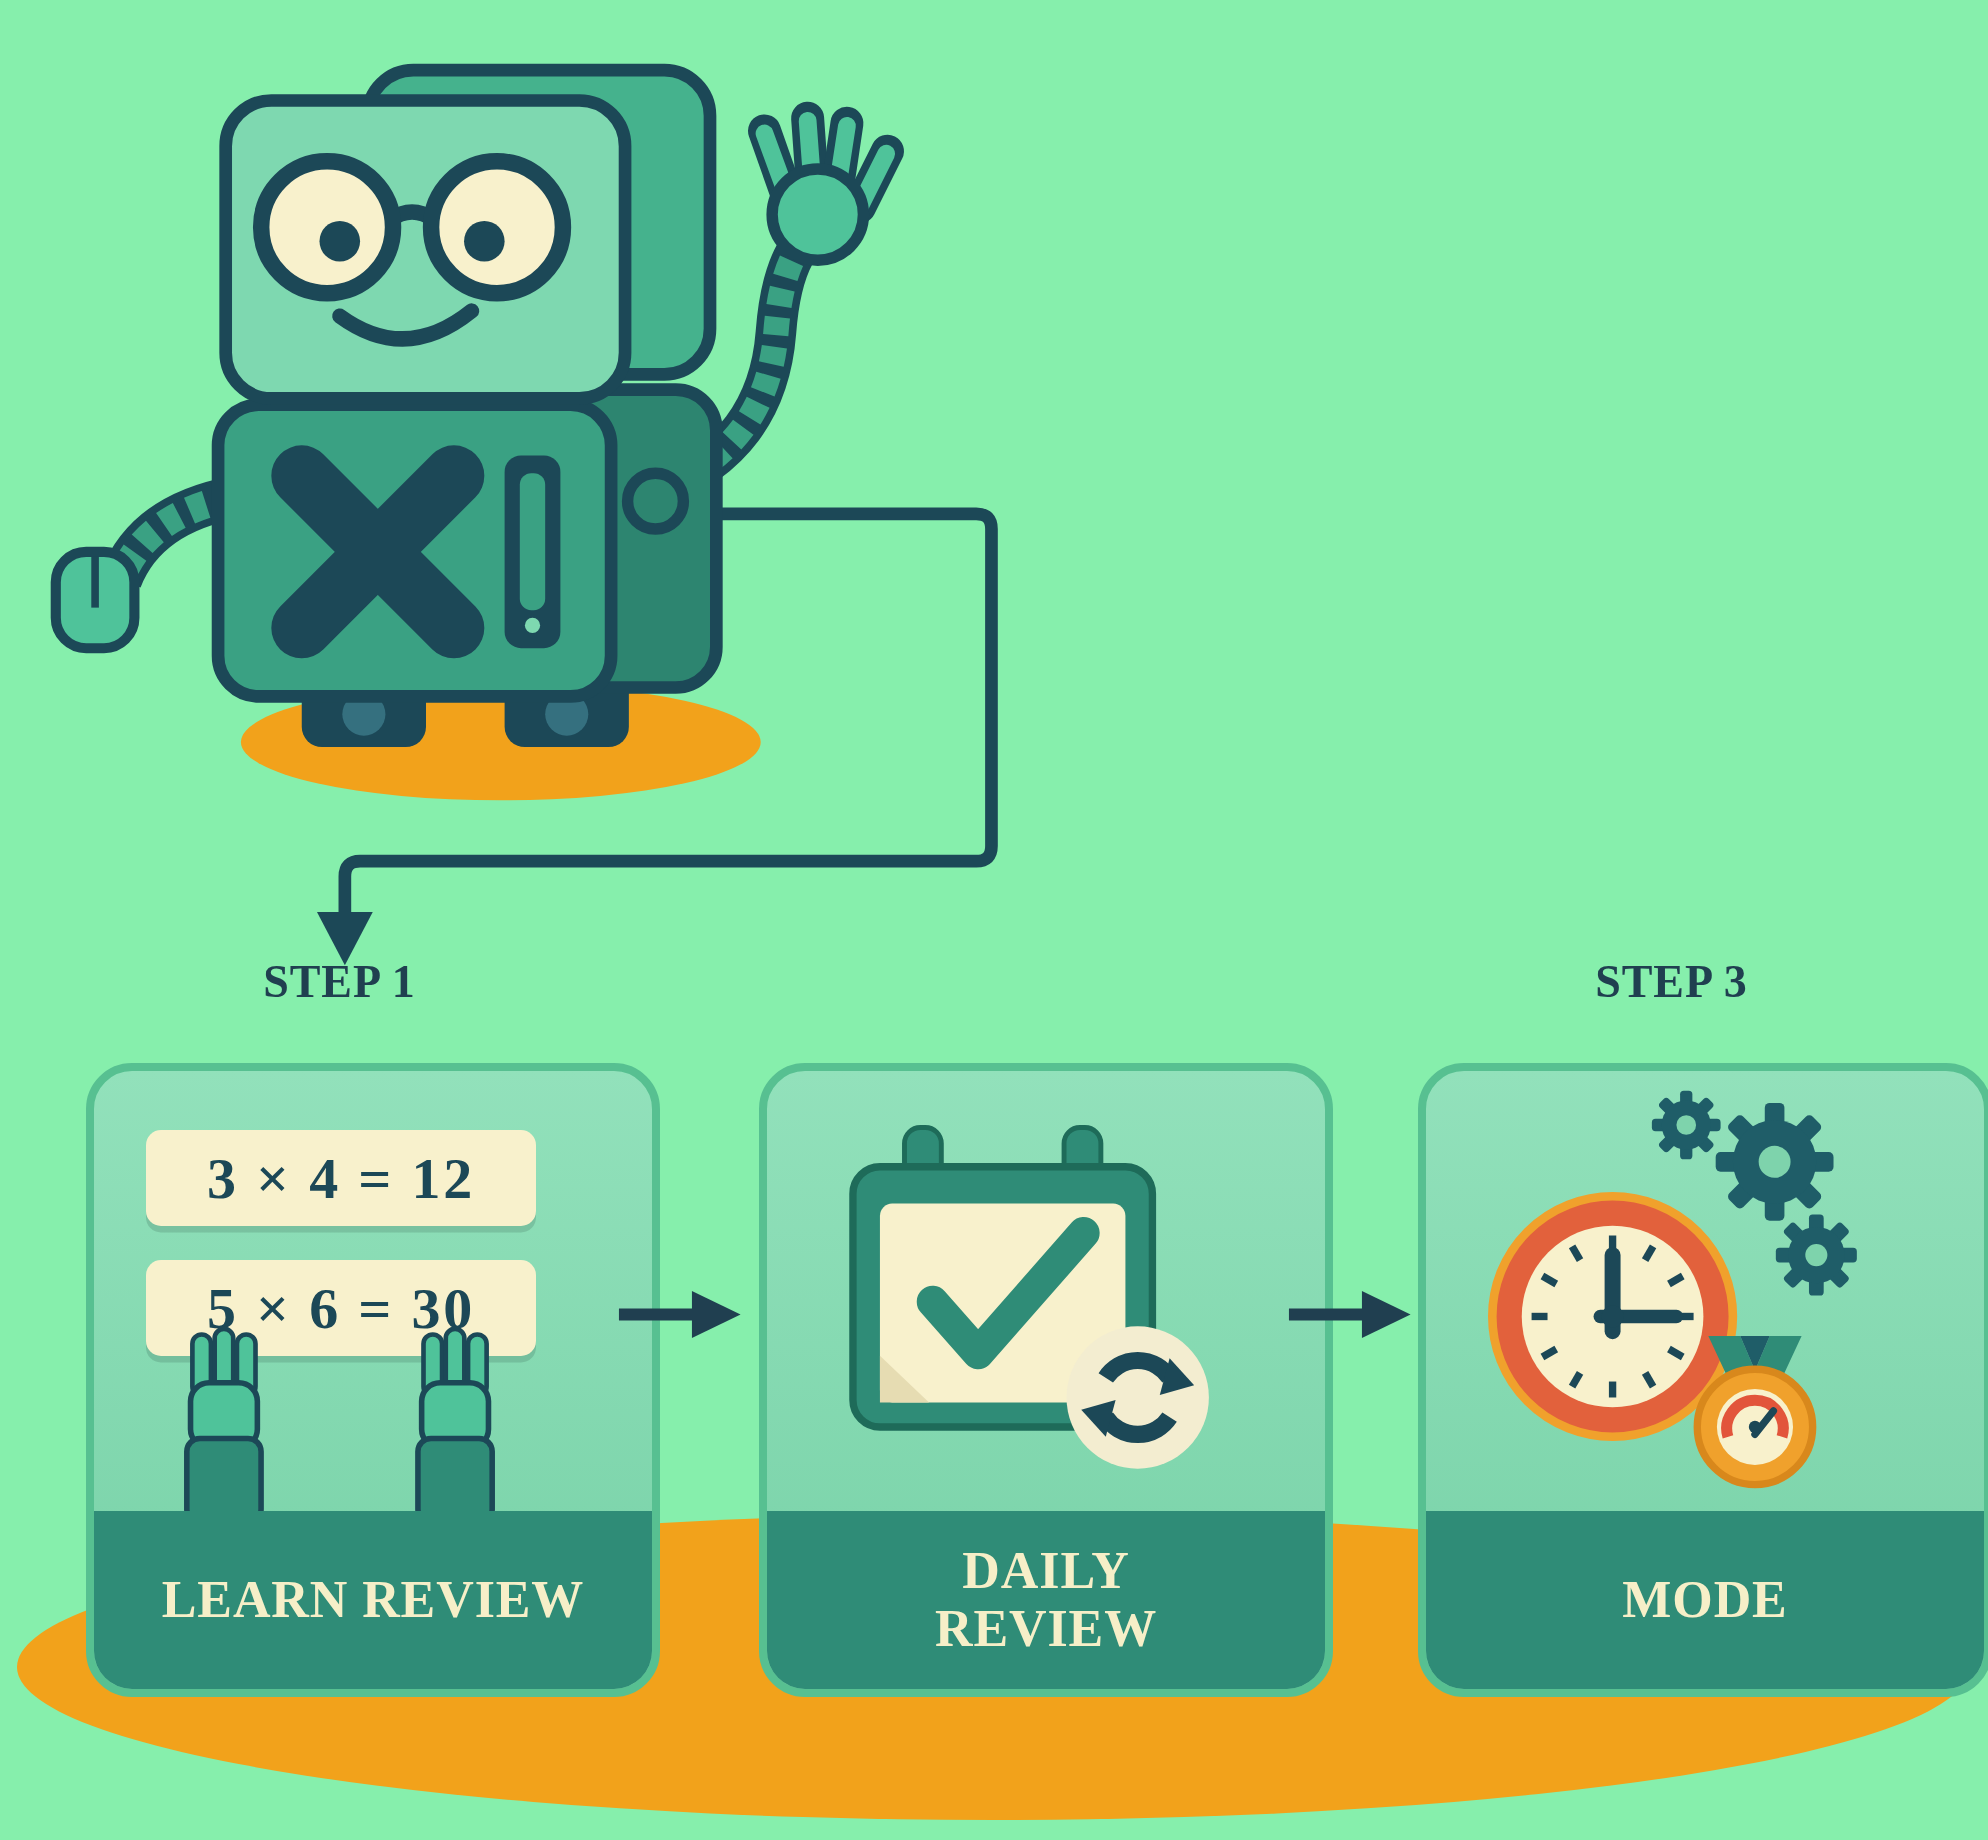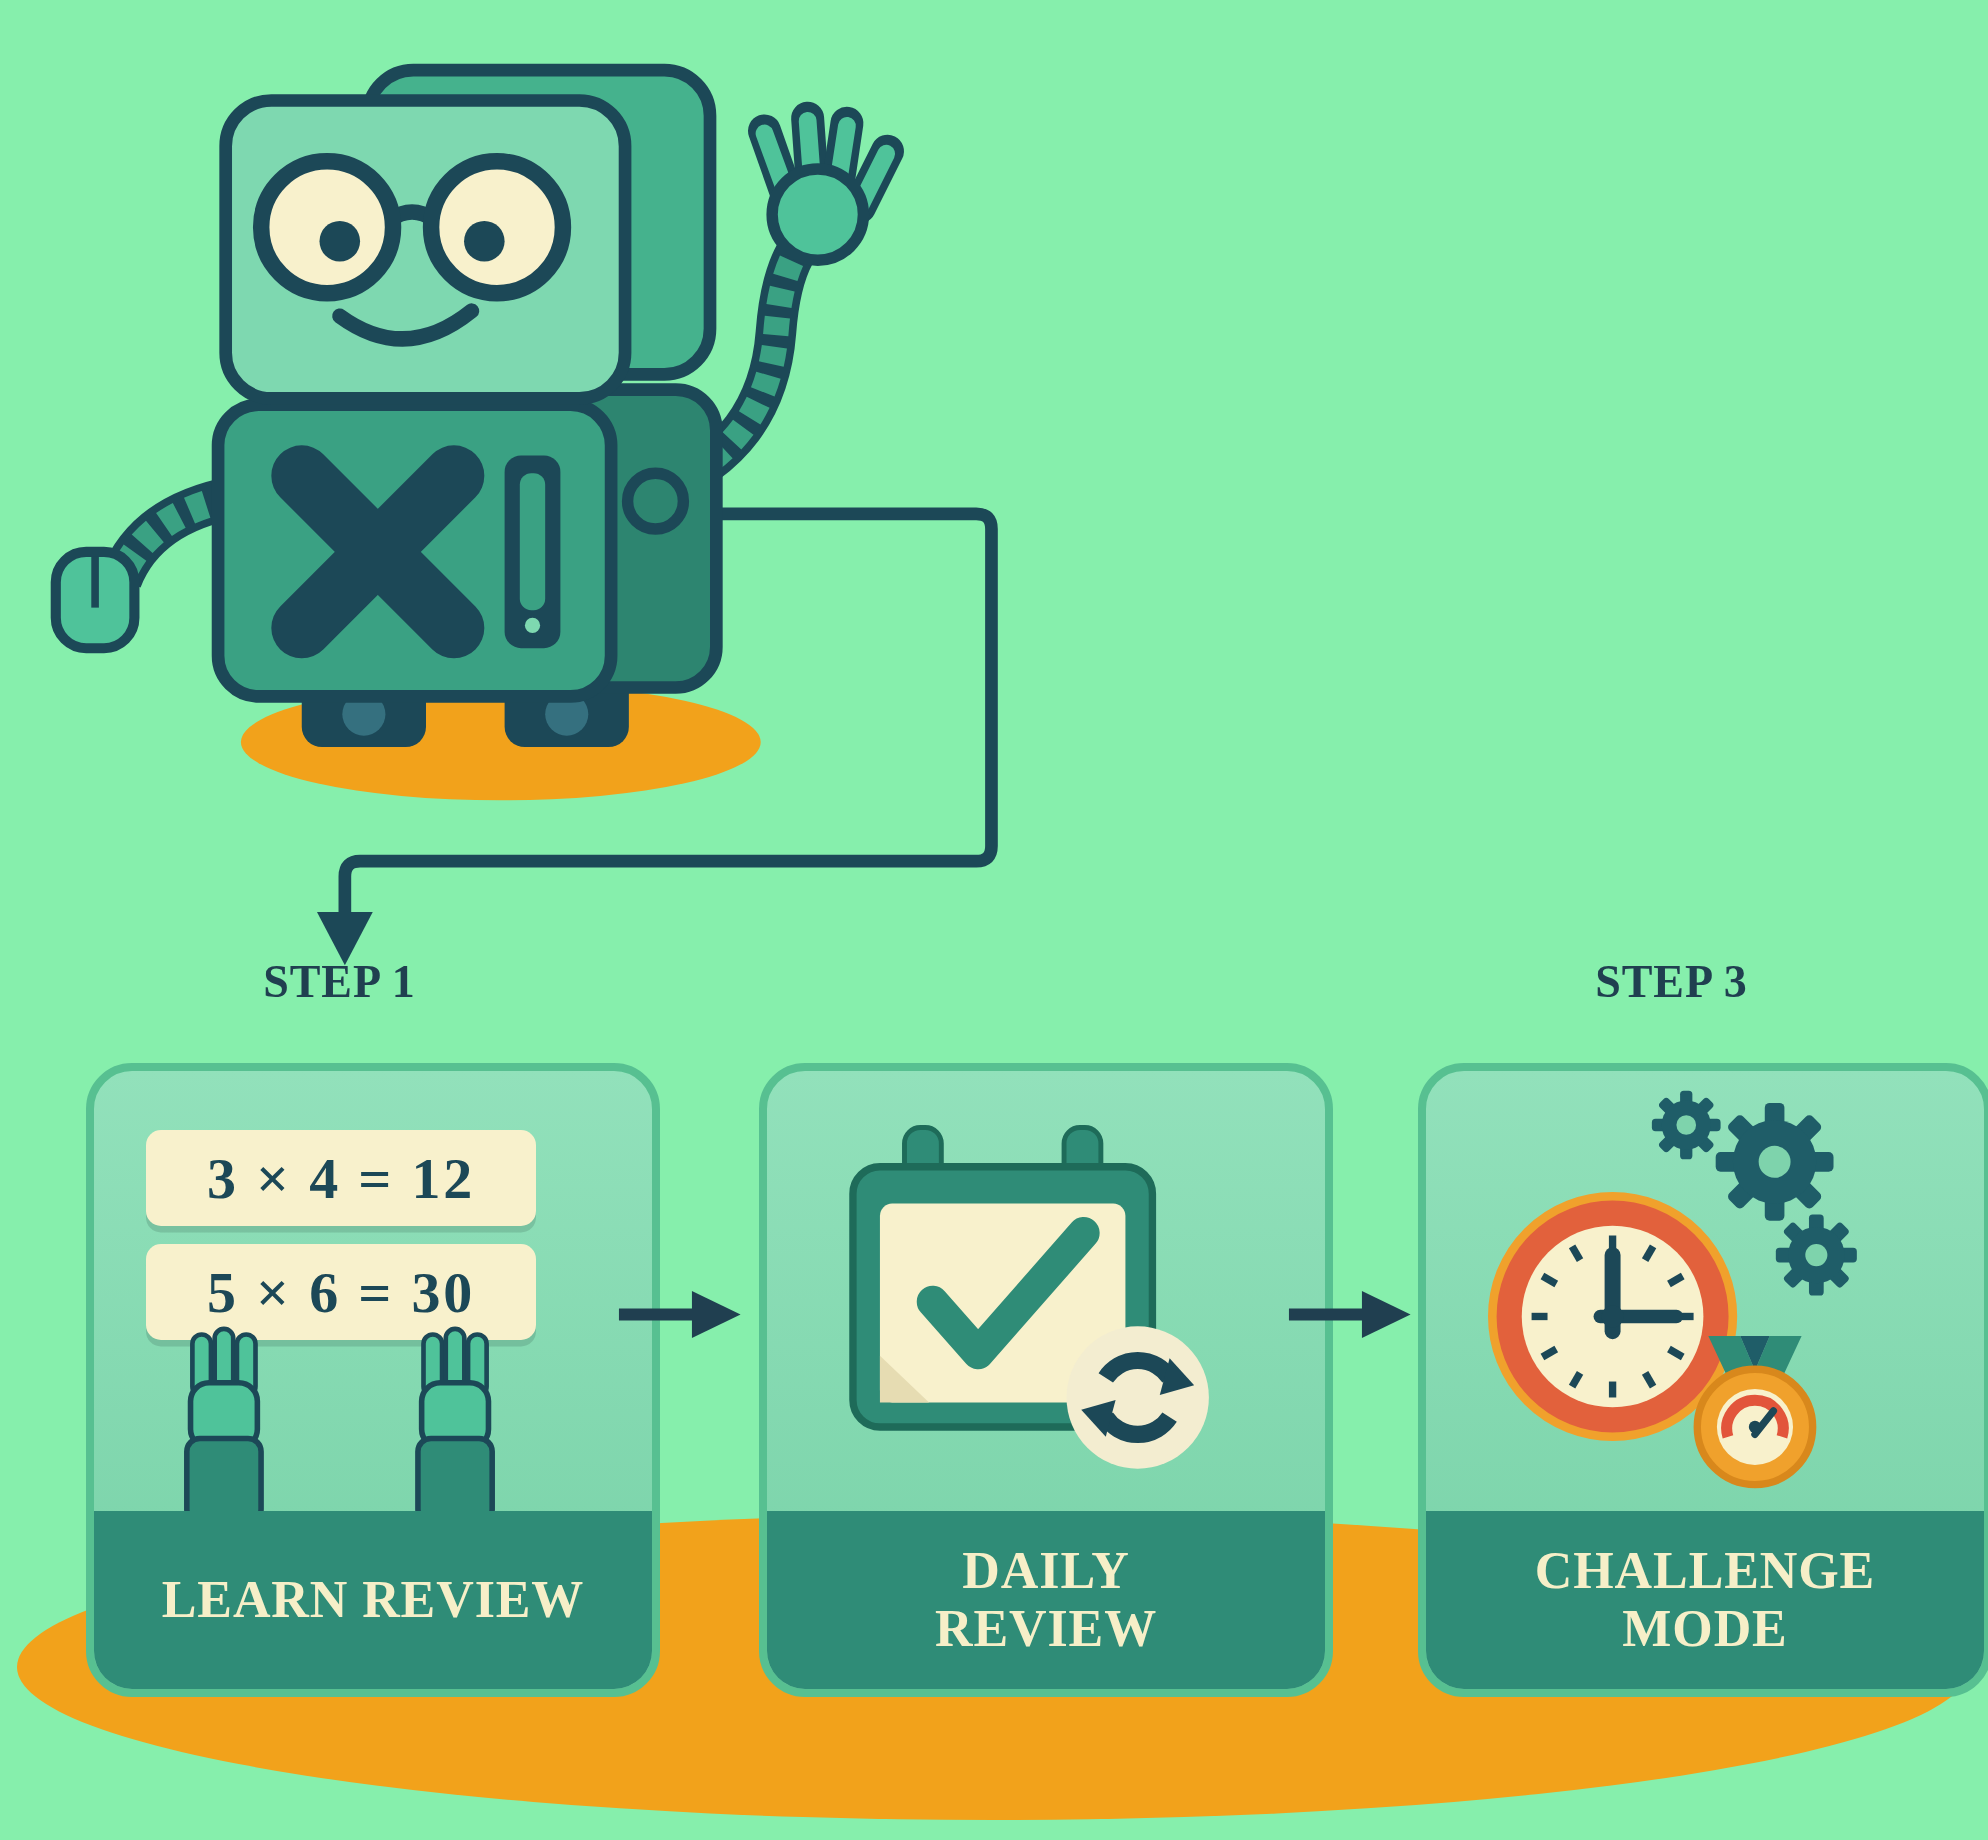--- a/index.html
+++ b/index.html
@@ -43,21 +43,21 @@
     letter-spacing:0.9px;line-height:1.12;
   }
   
   .eq-panel{
     position:absolute;left:52px;width:390px;height:96px;
     background:#F8F1CC;border-radius:15px;
     box-shadow:0 6.5px 0 rgba(40,70,60,0.18);
     display:flex;align-items:center;justify-content:center;
   }
   .eq-panel.p1{top:59px;}
-  .eq-panel.p2{top:173px;}
+  .eq-panel.p2{top:189px;}
   .eq-text{color:#1C4857;font-size:58px;font-weight:800;letter-spacing:2.8px;}
   .hands-svg{position:absolute;left:0;bottom:0;width:491px;height:186px;}
   .icon-svg{position:absolute;left:0;top:0;width:491px;height:448px;}
   .flow-arrow{position:absolute;top:1273px;width:139px;height:83px;}
   .flow-arrow.a1{left:612px;}
   .flow-arrow.a2{left:1282px;}
 </style>
 </head>
 <body>
 
@@ -260,21 +260,20 @@
           <polygon points="-12,-74 0,-46 12,-74" fill="#1F5D68"></polygon>
           <circle r="47" fill="#F0A12C" stroke="#D8881C" stroke-width="6"></circle>
           <circle r="31" fill="#F8F1CC"></circle>
           <path d="M -22 8 A 23 23 0 1 1 22 8" fill="none" stroke="#E2553B" stroke-width="9"></path>
           <line x1="0" y1="6" x2="15" y2="-13" stroke="#1C4857" stroke-width="6" stroke-linecap="round"></line>
           <circle r="5" fill="#1C4857"></circle>
         </g>
       </svg>
     </div>
     <div class="card-band">
-      <span class="band-line">CHALLENGE</span>
       <span class="band-line">MODE</span>
     </div>
   </div>
 
   <svg class="flow-arrow a1" viewBox="0 0 160 90">
     <line x1="8" y1="45" x2="95" y2="45" stroke="#203F50" stroke-width="14"></line>
     <polygon points="92,18 148,45 92,72" fill="#203F50"></polygon>
   </svg>
   <svg class="flow-arrow a2" viewBox="0 0 160 90">
     <line x1="8" y1="45" x2="95" y2="45" stroke="#203F50" stroke-width="14"></line>

